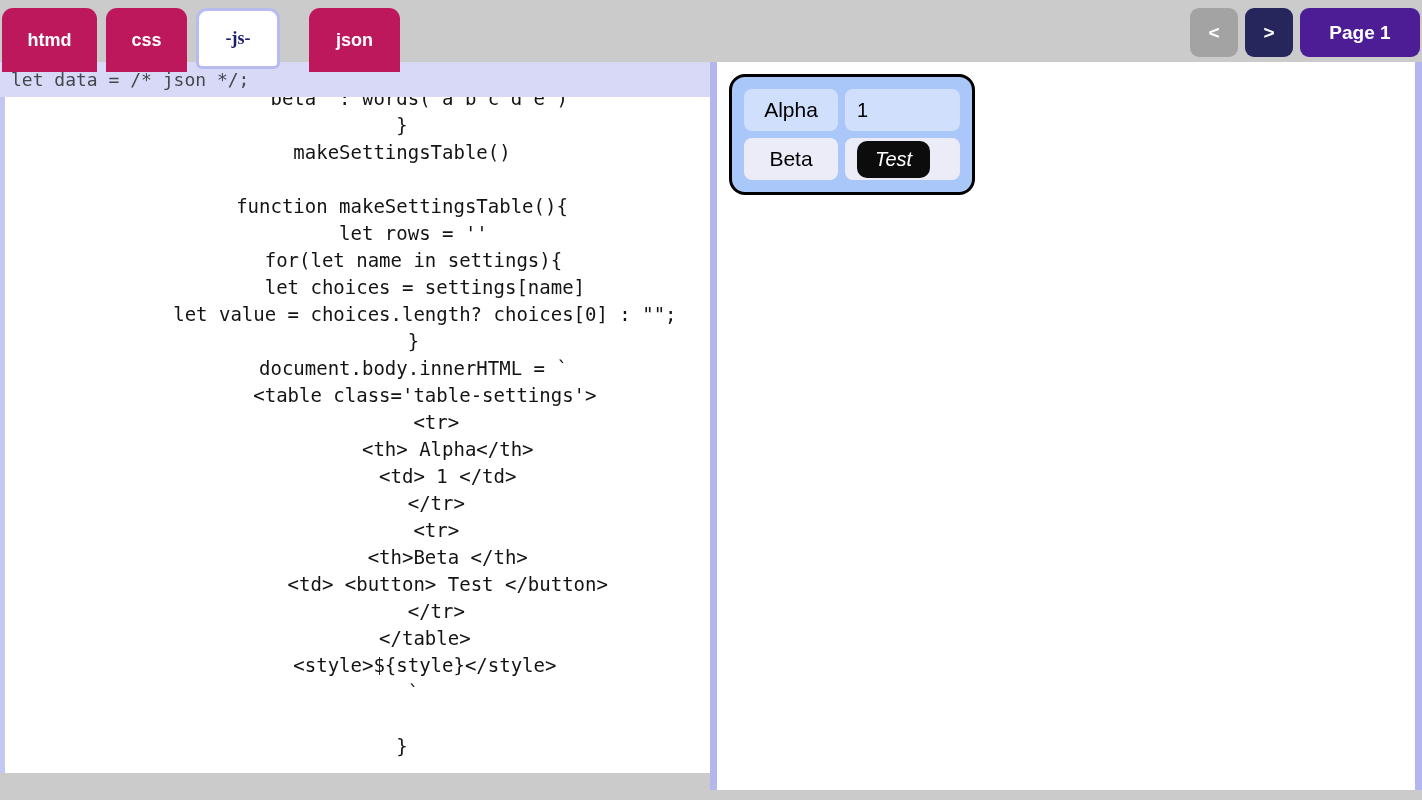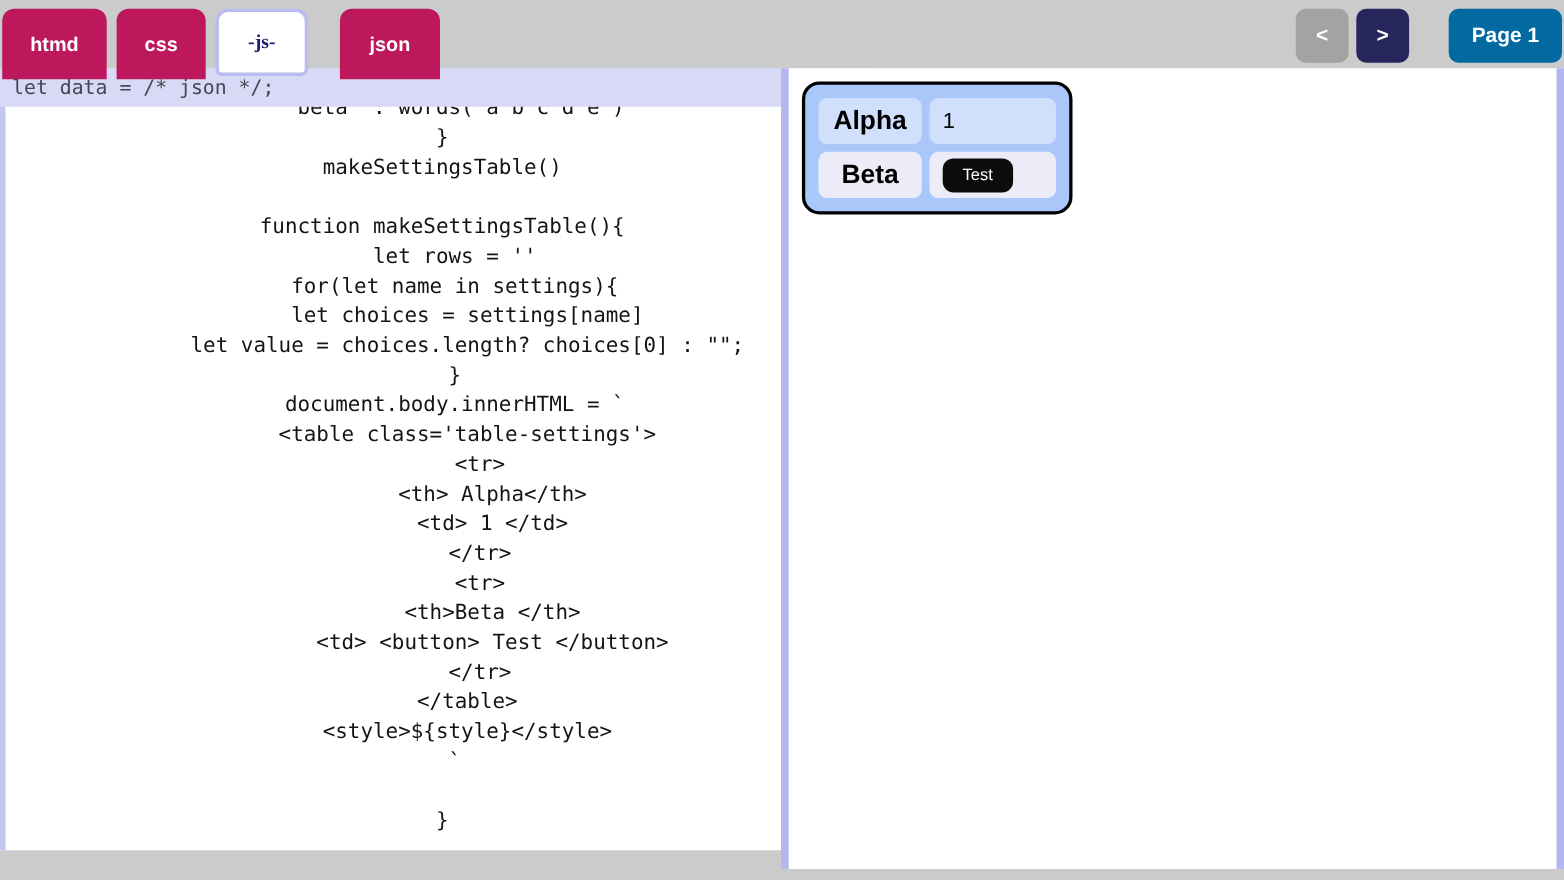--- a/index.html
+++ b/index.html
@@ -42,21 +42,21 @@
     display: flex; gap: 7px; z-index: 5;
   }
   .pager button {
     height: 49px; border: none; border-radius: 9px;
     color: #ffffff; font-weight: bold; font-size: 19px;
     font-family: "Liberation Sans", sans-serif;
     cursor: pointer;
   }
   .btn-prev { width: 48px; background: #a3a3a3; }
   .btn-next { width: 48px; background: #26265c; }
-  .btn-page { width: 103px; background: #0369a1; margin-left: 29px; }
+  .btn-page { width: 120px; background: #4c1d95; }
 
   
   .editor-col {
     position: absolute; left: 0; top: 62px; width: 792px;
   }
   .mini-editor {
     position: relative;
     height: 35px; box-sizing: border-box;
     background: #d7d9f7;
     padding: 7px 10px 0 11px;
@@ -107,36 +107,37 @@
     background: #a9c7f8;
     border-collapse: separate;
     border-spacing: 7px;
     padding: 5px;
   }
   .settings-table th, .settings-table td {
     height: 40px; border-radius: 8px;
     color: #000000;
   }
   .settings-table th {
-    width: 92px; font-size: 24px; font-weight: bold; text-align: center;
+    width: 92px; font-size: 21px; font-weight: normal; text-align: center;
   }
   .settings-table td {
     width: 102px; font-size: 20px; font-weight: normal;
     text-align: left; padding-left: 12px;
   }
   .settings-table tr:nth-child(1) th,
   .settings-table tr:nth-child(1) td { background: #cfdffc; }
   .settings-table tr:nth-child(2) th,
   .settings-table tr:nth-child(2) td { background: #ebecf8; }
   .test-button {
     background: #0c0c0c; color: #ffffff;
     border: none; border-radius: 10px;
-    font-size: 15px; padding: 7px 18px;
+    font-size: 20px; padding: 7px 18px;
     font-family: "Liberation Sans", sans-serif;
     cursor: pointer;
+    font-style: italic;
   }
 </style>
 </head>
 <body>
 
 <div class="tabbar">
   <div class="tab">htmd</div>
   <div class="tab">css</div>
   <div class="tab active">-js-</div>
   <div class="tab">json</div>

